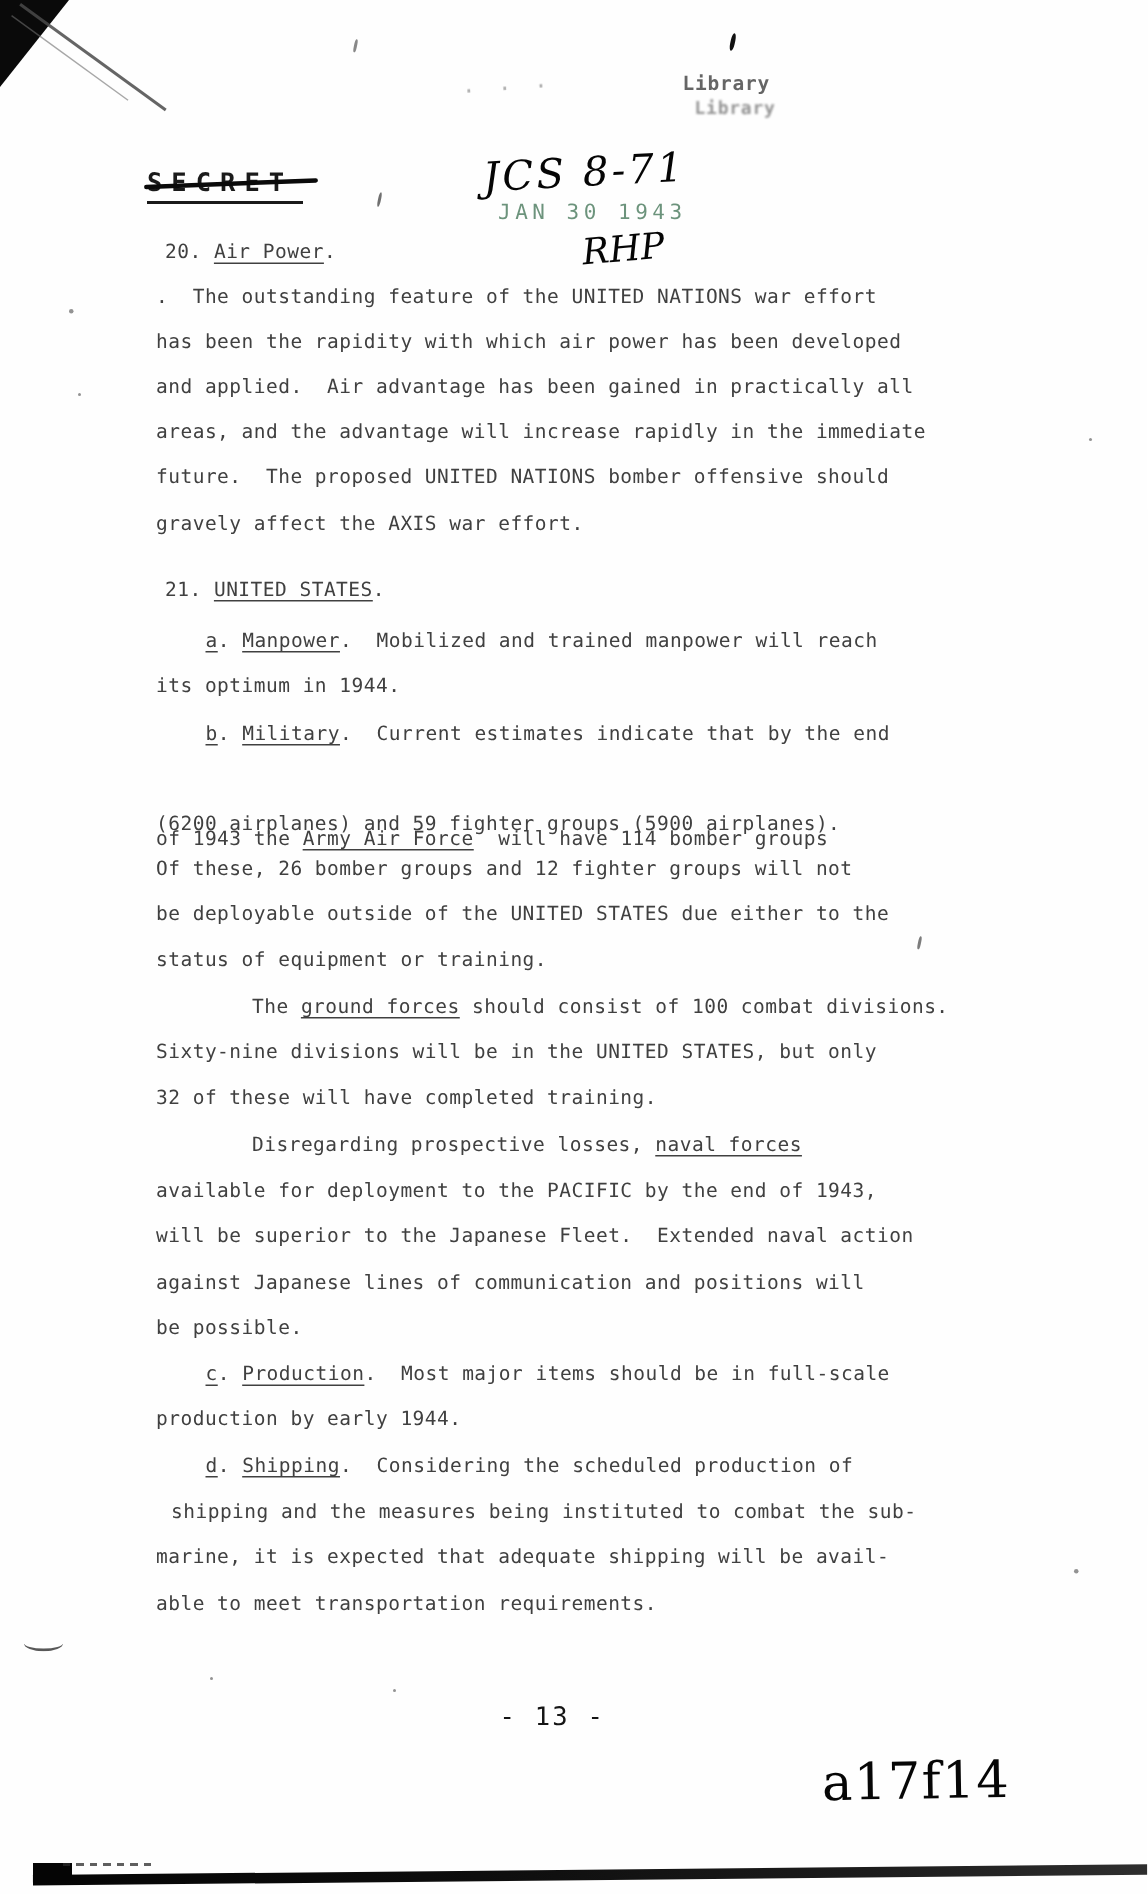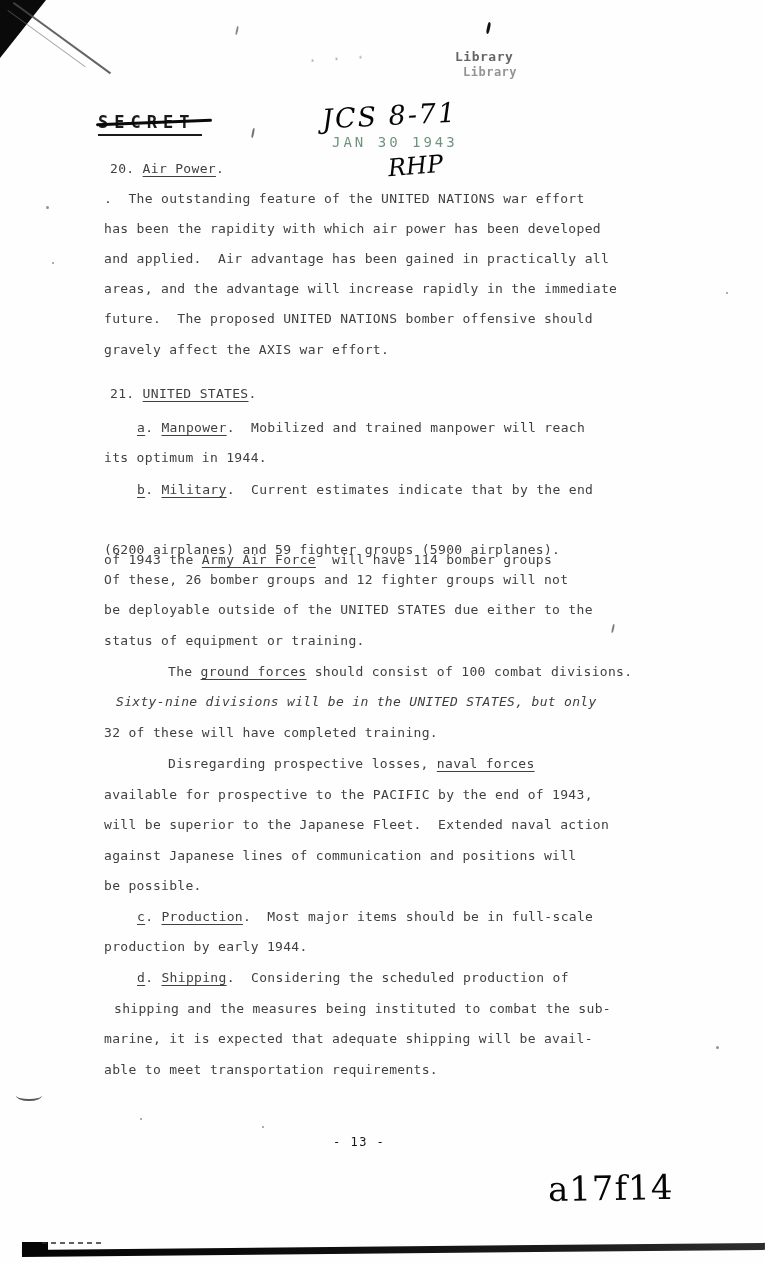--- a/index.html
+++ b/index.html
@@ -188,21 +188,21 @@
     line-height: 1;
     white-space: pre;
     letter-spacing: .32px;
     color: #404040;
   }
   .u { text-decoration: underline; text-underline-offset: 2.5px; }
 
   .page-number {
     position: absolute;
     left: 333px; top: 1135px;
-    font-size: 12px;
+    font-size: 17px;
     letter-spacing: 1.5px;
     color: #151515;
   }
 
   .archive-ref {
     position: absolute;
     left: 548px; top: 1168px;
     font-size: 34px;
     font-family: "DejaVu Serif", "Liberation Serif", serif;
     color: #060606;
@@ -271,26 +271,26 @@
 
     <div class="line" style="left:104px; top:513px;margin-top:40px;"><span>of 1943 the </span><span class="u">Army Air Force</span><span>  will have 114 bomber groups</span></div>
 
     <div class="line" style="left:104px; top:543px;">(6200 airplanes) and 59 fighter groups (5900 airplanes).</div>
     <div class="line" style="left:104px; top:573px;">Of these, 26 bomber groups and 12 fighter groups will not</div>
     <div class="line" style="left:104px; top:603px;">be deployable outside of the UNITED STATES due either to the</div>
     <div class="line" style="left:104px; top:634px;">status of equipment or training.</div>
 
     <div class="line" style="left:168px; top:665px;"><span>The </span><span class="u">ground forces</span><span> should consist of 100 combat divisions.</span></div>
 
-    <div class="line" style="left:116px; top:695px;font-style:italic;">Sixty-nine divisions will be in the UNITED STATES, but only</div>
+    <div class="line" style="left:104px; top:695px;">Sixty-nine divisions will be in the UNITED STATES, but only</div>
     <div class="line" style="left:104px; top:726px;">32 of these will have completed training.</div>
 
     <div class="line" style="left:168px; top:757px;"><span>Disregarding prospective losses, </span><span class="u">naval forces</span></div>
 
-    <div class="line" style="left:104px; top:788px;">available for prospective to the PACIFIC by the end of 1943,</div>
+    <div class="line" style="left:104px; top:788px;">available for deployment to the PACIFIC by the end of 1943,</div>
     <div class="line" style="left:104px; top:818px;">will be superior to the Japanese Fleet.  Extended naval action</div>
     <div class="line" style="left:104px; top:849px;">against Japanese lines of communication and positions will</div>
     <div class="line" style="left:104px; top:879px;">be possible.</div>
 
     <div class="line" style="left:137px; top:910px;"><span class="u">c</span><span>. </span><span class="u">Production</span><span>.  Most major items should be in full-scale</span></div>
     <div class="line" style="left:104px; top:940px;">production by early 1944.</div>
 
     <div class="line" style="left:137px; top:971px;"><span class="u">d</span><span>. </span><span class="u">Shipping</span><span>.  Considering the scheduled production of</span></div>
     <div class="line" style="left:104px; top:1002px;margin-left:10px;">shipping and the measures being instituted to combat the sub-</div>
     <div class="line" style="left:104px; top:1032px;">marine, it is expected that adequate shipping will be avail-</div>

